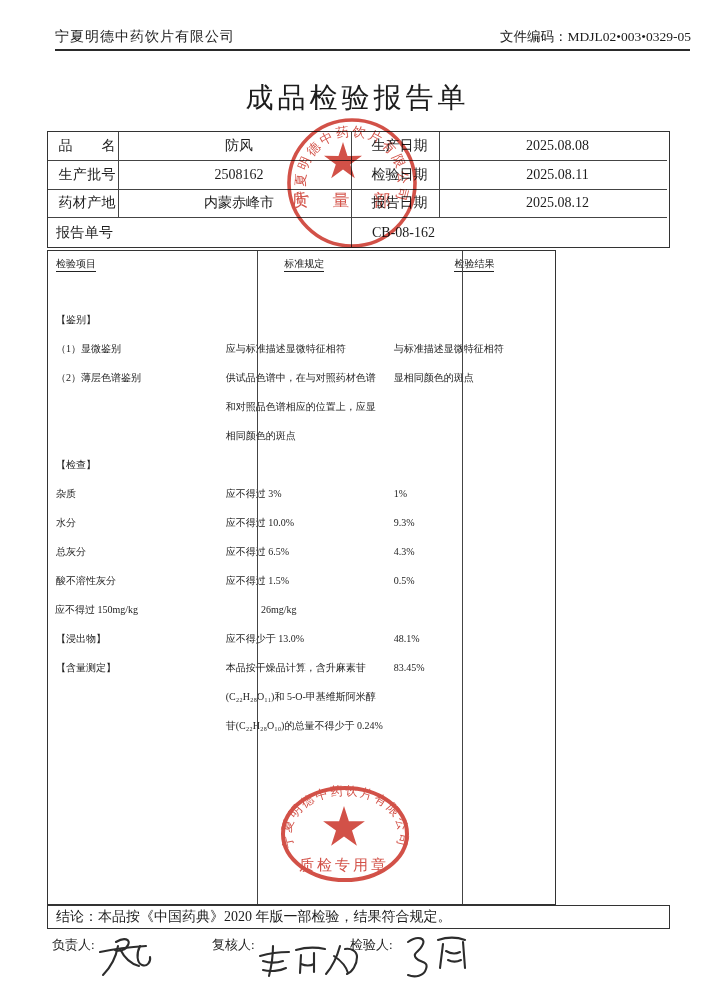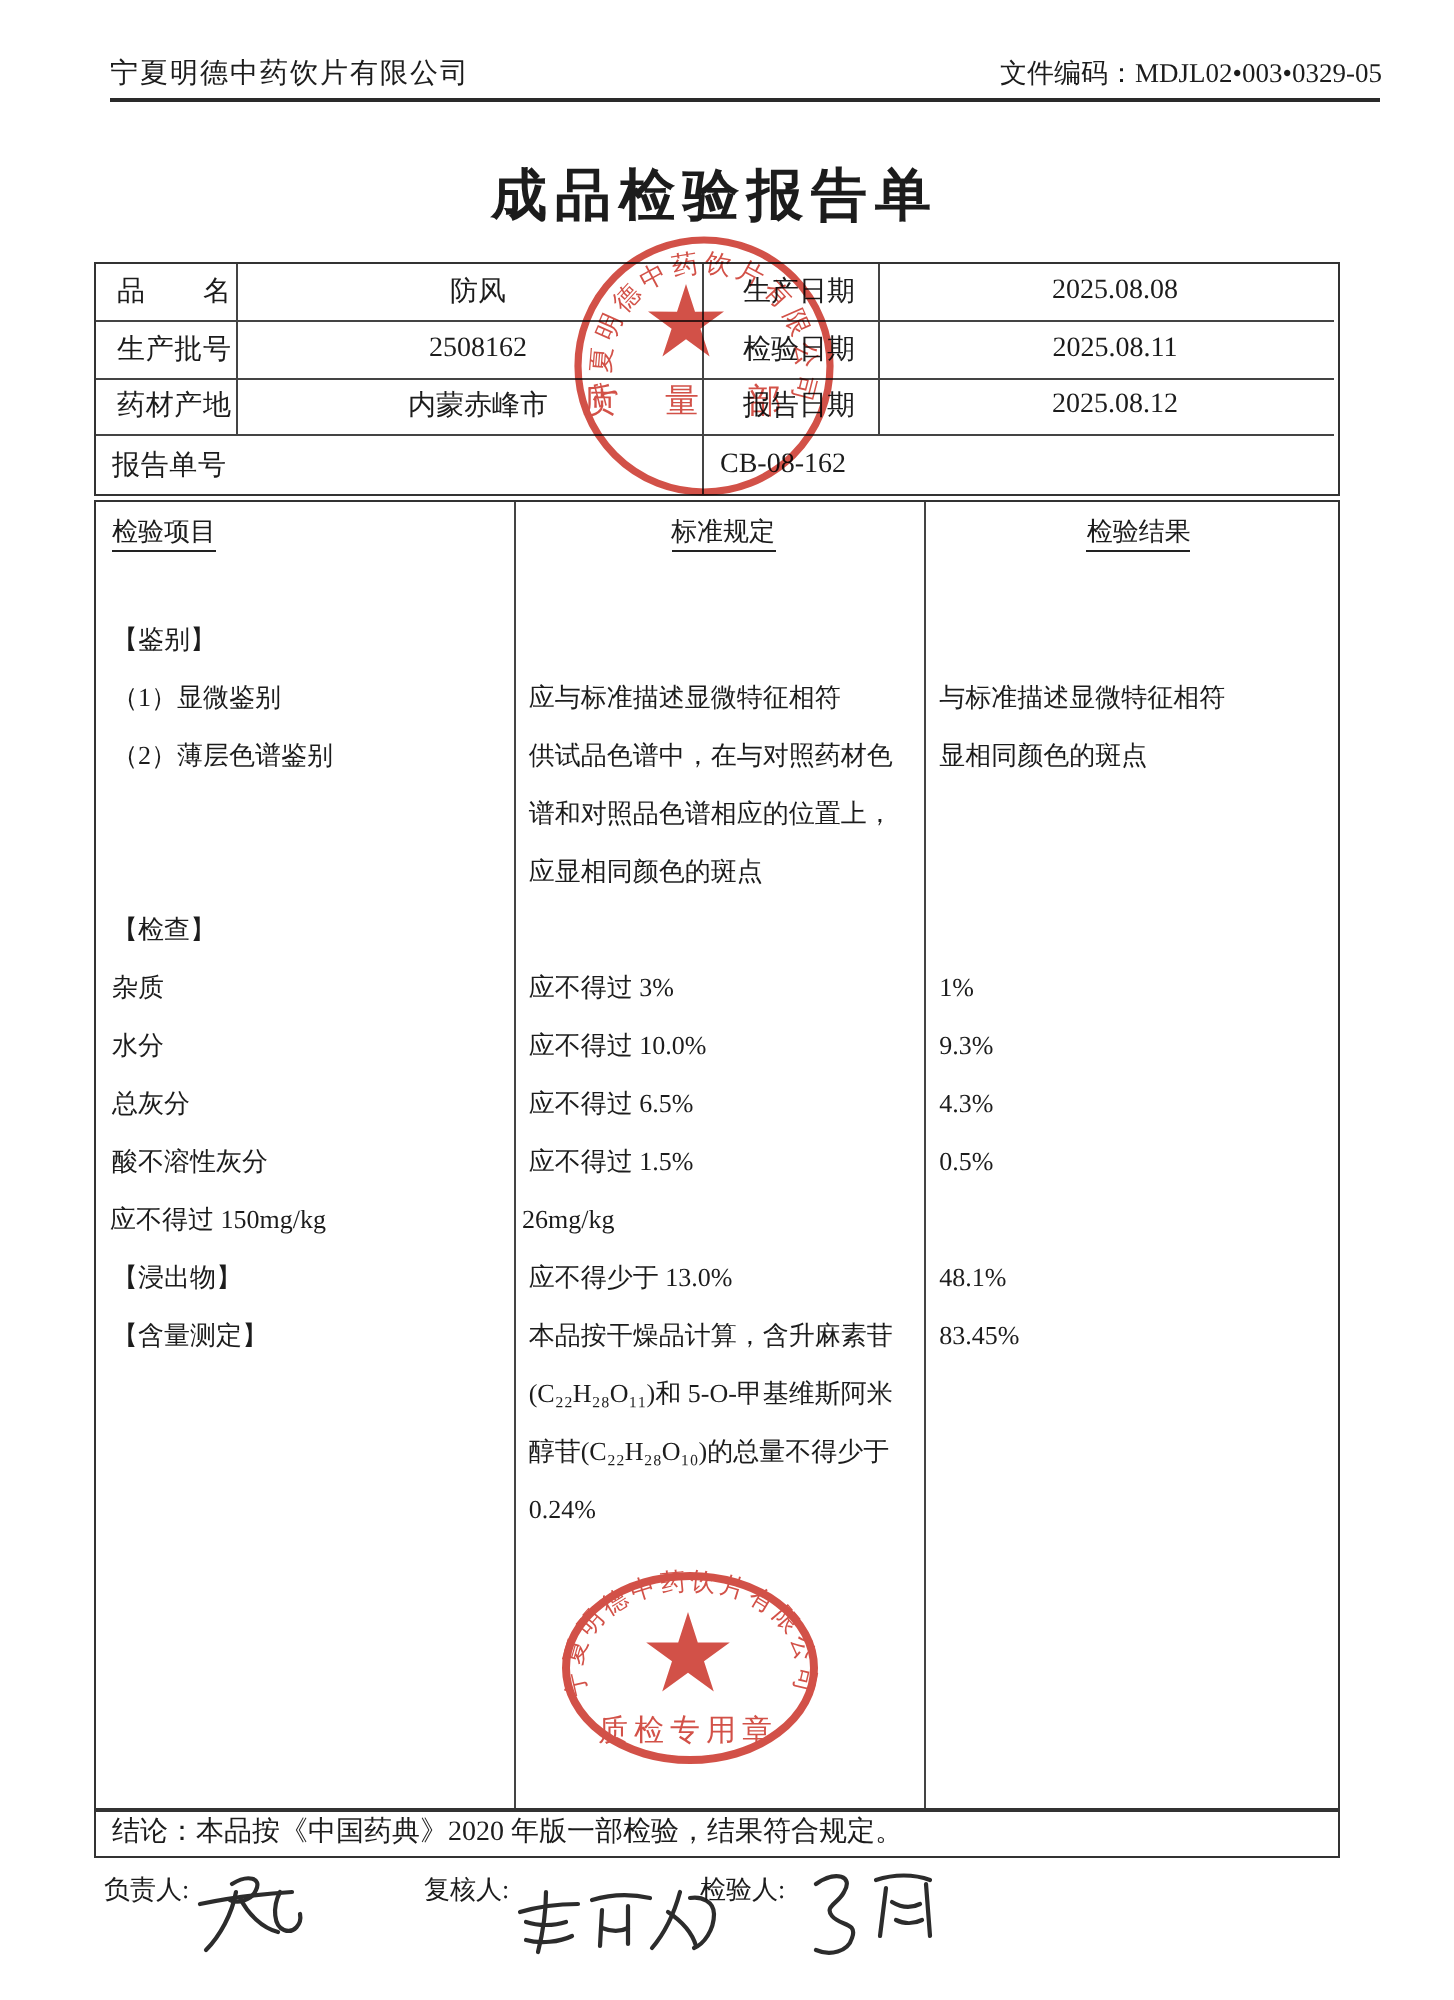--- a/index.html
+++ b/index.html
@@ -6,33 +6,33 @@
   body{width:727px;height:1000px;position:relative;overflow:hidden;
        font-family:"Liberation Serif","DejaVu Serif",serif;color:#1c1c1c;}
   .abs{position:absolute;}
 
   
   .company{left:55px;top:28px;font-size:14px;letter-spacing:1px;}
   .doccode{right:36px;top:28px;font-size:13.5px;}
   .toprule{left:55px;top:49px;width:635px;height:2px;background:#2a2a2a;}
 
   
-  .title{left:0;right:12px;top:79px;text-align:center;font-size:28px;font-weight:bold;letter-spacing:4px;}
+  .title{left:0;right:12px;top:79px;text-align:center;font-size:28px;font-weight:normal;letter-spacing:4px;}
 
   
   .info{left:47px;top:131px;width:623px;height:117px;border:1px solid #333;box-sizing:border-box;
         display:grid;grid-template-columns:71px 233px 88px 227px;grid-template-rows:repeat(4,1fr);
         font-size:14px;}
   .ic{display:flex;align-items:center;padding-left:8px;box-sizing:border-box;}
   .br{border-right:1px solid #444;} .bb{border-bottom:1px solid #444;justify-content:center;}
-  .span2a{grid-column:1/3;} .span2b{grid-column:3/5;}
+  .span2a{grid-column:1/3;} .span2b{grid-column:3/5;margin-left:12px;}
   .jl{display:inline-block;width:57px;text-align:justify;text-align-last:justify;}
 
   
-  .main{left:47px;top:250px;width:623px;height:655px;border:1px solid #333;box-sizing:border-box;font-size:13px;}
+  .main{left:47px;top:250px;width:509px;height:655px;border:1px solid #333;box-sizing:border-box;font-size:10px;}
   .vline{position:absolute;top:0;bottom:0;width:1px;background:#444;}
   .v1{left:209px;} .v2{left:414px;}
   .mrow{display:flex;}
   .cl{width:210px;padding-left:8px;box-sizing:border-box;}
   .cm{width:205px;padding-left:7px;padding-right:3px;box-sizing:border-box;}
   .cr{width:208px;padding-left:8px;box-sizing:border-box;}
   .h29{height:29px;line-height:29px;}
   .h87{min-height:87px;line-height:29px;}
   .hdr{height:54px;padding-top:6px;box-sizing:border-box;}
   .hdr .cm,.hdr .cr{text-align:center;}

